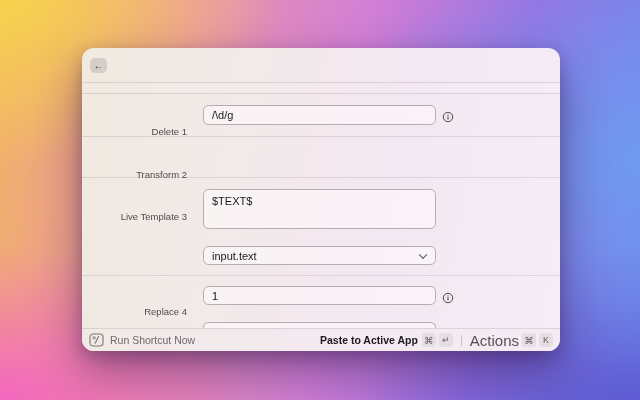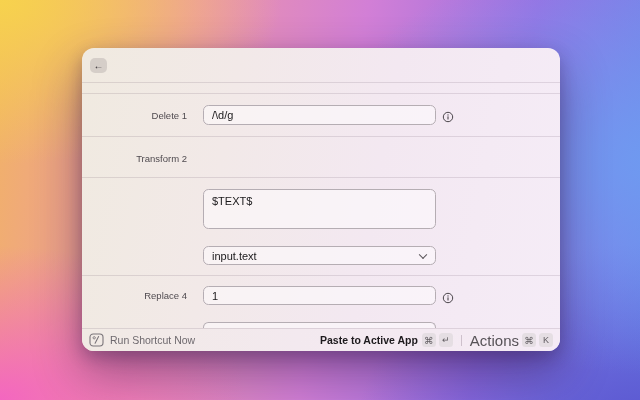--- a/index.html
+++ b/index.html
@@ -26,21 +26,21 @@
   }
   .back-btn{
     position:absolute;left:8px;top:10px;width:17px;height:15px;
     border-radius:5px;background:rgba(120,110,115,0.22);
     display:flex;align-items:center;justify-content:center;
     font-size:10px;font-weight:bold;color:#2c282c;cursor:default;
   }
   .divider{position:absolute;left:0;right:0;height:1px;background:rgba(70,45,70,0.13);}
   .row-label{
     position:absolute;left:0;width:105px;text-align:right;
-    font-size:9.5px;color:#4f4a4f;line-height:11px;height:11px;
+    font-size:9.5px;color:#4f4a4f;line-height:11px;height:11px;margin-top:16px;
   }
   .control{
     position:absolute;left:121px;width:233px;box-sizing:border-box;
     border:1px solid #b5adb3;border-radius:5.5px;
     background:rgba(255,253,255,0.5);
     font-size:11px;color:#1b191b;
     display:flex;align-items:center;padding:0 8px;
   }
   .control.textarea{align-items:flex-start;padding-top:5px;}
   .chevron{
@@ -97,20 +97,21 @@
         <circle cx="6" cy="6" r="4.7" fill="none" stroke="currentColor" stroke-width="1"></circle>
         <circle cx="6" cy="3.9" r="0.7" fill="currentColor"></circle>
         <rect x="5.45" y="5.3" width="1.1" height="3.2" rx="0.5" fill="currentColor"></rect>
       </svg>
     </div>
     <div class="divider" style="top:88px"></div>
 
     <div class="row-label" style="top:105px">Transform 2</div>
     <div class="divider" style="top:129px"></div>
 
+    <div class="row-label" style="top:147px">Live Template 3</div>
     <div class="control textarea" style="top:141px;height:40px">
       <span>$TEXT$</span>
     </div>
     <div class="control" style="top:198px;height:19px">
       <span>input.text</span>
       <span class="chevron"></span>
     </div>
     <div class="divider" style="top:227px"></div>
 
     <div class="row-label" style="top:242px">Replace 4</div>

